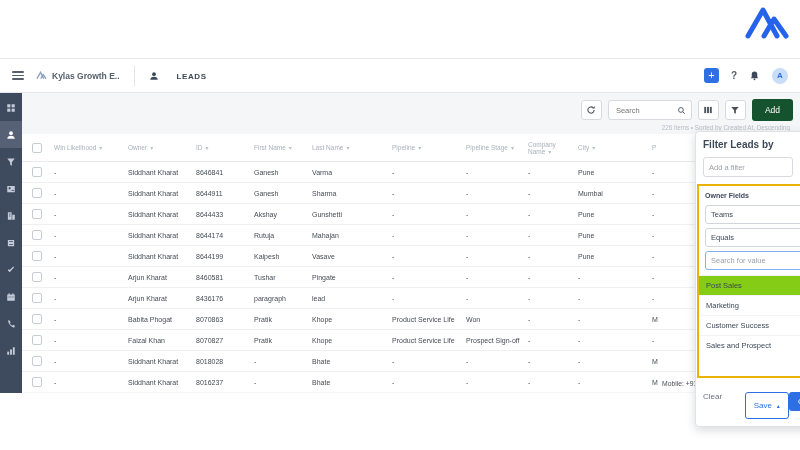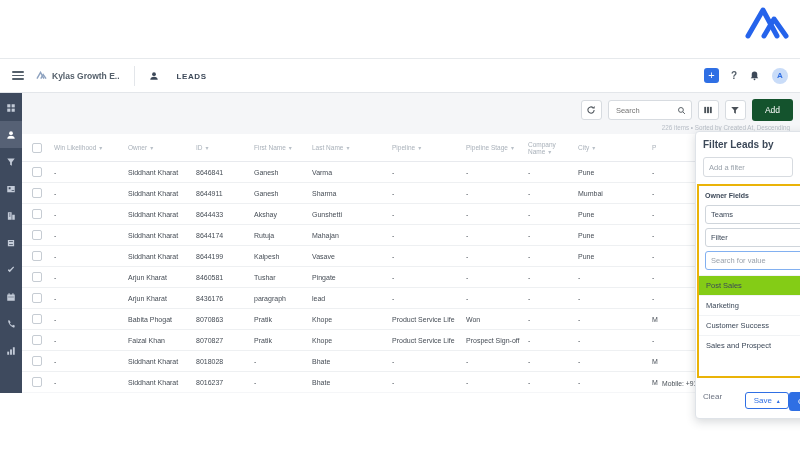--- a/index.html
+++ b/index.html
@@ -95,21 +95,21 @@
              color:#3c4858;padding:0 0 0 5px;margin-top:4px;background:#fff;cursor:pointer}
   .fp-select .chev{border-left:1px solid #e4e8eb;color:#9aa2ab;font-size:6.5px;
                    padding:0 5px;align-self:stretch;display:flex;align-items:center}
   .fp-combo{border-color:#82b0f0}
   .fp-combo .ph{color:#9aa2ab}
   .fp-options{margin:5px -6px 0}
   .fp-option{font-size:7.5px;color:#3c4858;padding:5px 7px;border-top:1px solid #f1f3f5;cursor:pointer}
   .fp-option.selected{background:#84cc16}
   .fp-footer{display:flex;align-items:flex-start;margin-top:14px;}
   .fp-clear{font-size:8px;color:#6b7280;margin-right:auto;cursor:pointer}
-  .fp-save{height:17px;border:1px solid #2f6fe4;color:#2f6fe4;background:#fff;
+  .fp-save{height:27px;border:1px solid #2f6fe4;color:#2f6fe4;background:#fff;
            border-radius:3px;font-size:8px;padding:0 8px;display:flex;align-items:center;
            gap:5px;cursor:pointer}
   .fp-save .s-caret{font-size:6px}
   .fp-apply{height:19px;background:#2f6fe4;color:#fff;border:0;border-radius:3px;
             font-size:8px;padding:0 9px;cursor:pointer}
 
   
   .row-actions{position:absolute;left:658px;top:376px;height:14px;display:flex;
                align-items:center;gap:5px;z-index:4;background:#fff;padding:0 4px}
   .ra-label{font-size:6.8px;color:#4a5158;white-space:nowrap}
@@ -488,21 +488,21 @@
         <svg width="8" height="8" viewBox="0 0 16 16" fill="none" stroke="currentColor" stroke-width="1.3">
             <path d="M3 4.5h10M5 4.5l.8 9h4.4l.8-9M6.2 4.5V2.8h3.6v1.7"></path>
           </svg>
       </span>
     </div>
     <div class="fp-select">
       <span>Teams</span>
       <span class="chev">∨</span>
     </div>
     <div class="fp-select">
-      <span>Filter</span>
+      <span>Equals</span>
       <span class="chev">∨</span>
     </div>
     <div class="fp-select fp-combo">
       <span class="ph">Search for value</span>
       <span class="chev">∨</span>
     </div>
     <div class="fp-options" id="fp-options">
         <div class="fp-option selected">Post Sales</div>
         <div class="fp-option">Marketing</div>
         <div class="fp-option">Customer Success</div>

